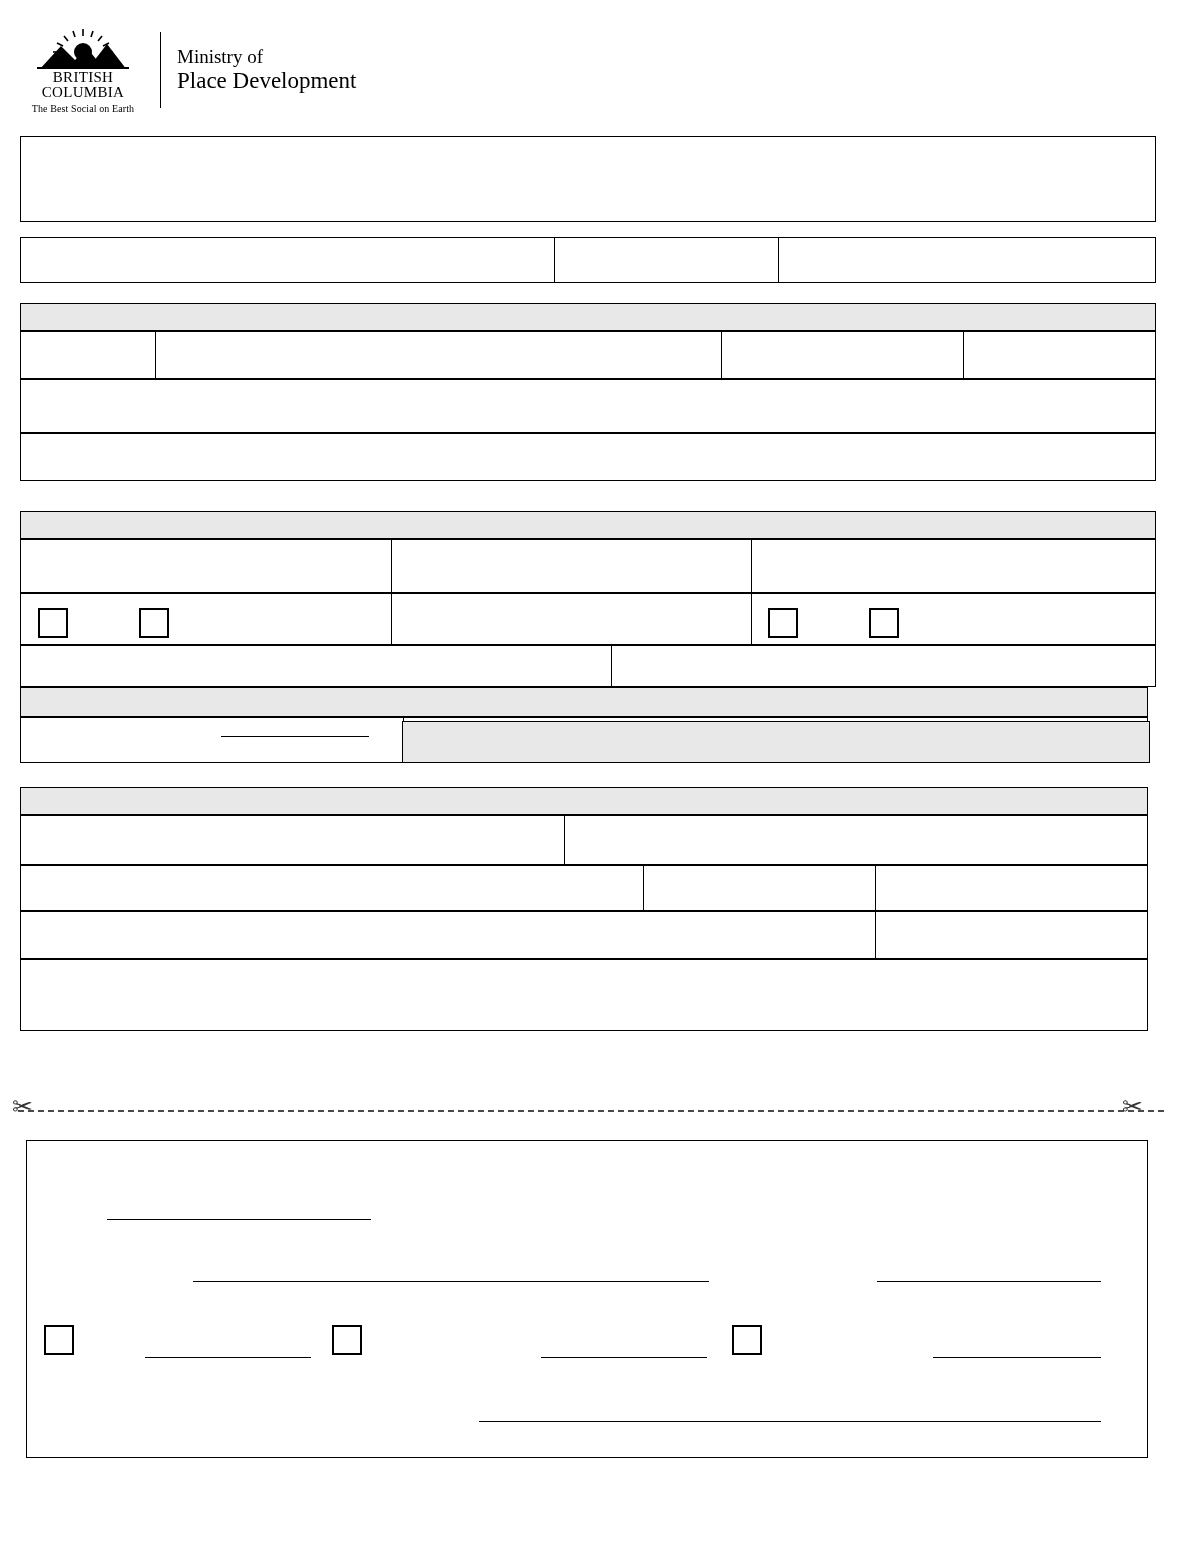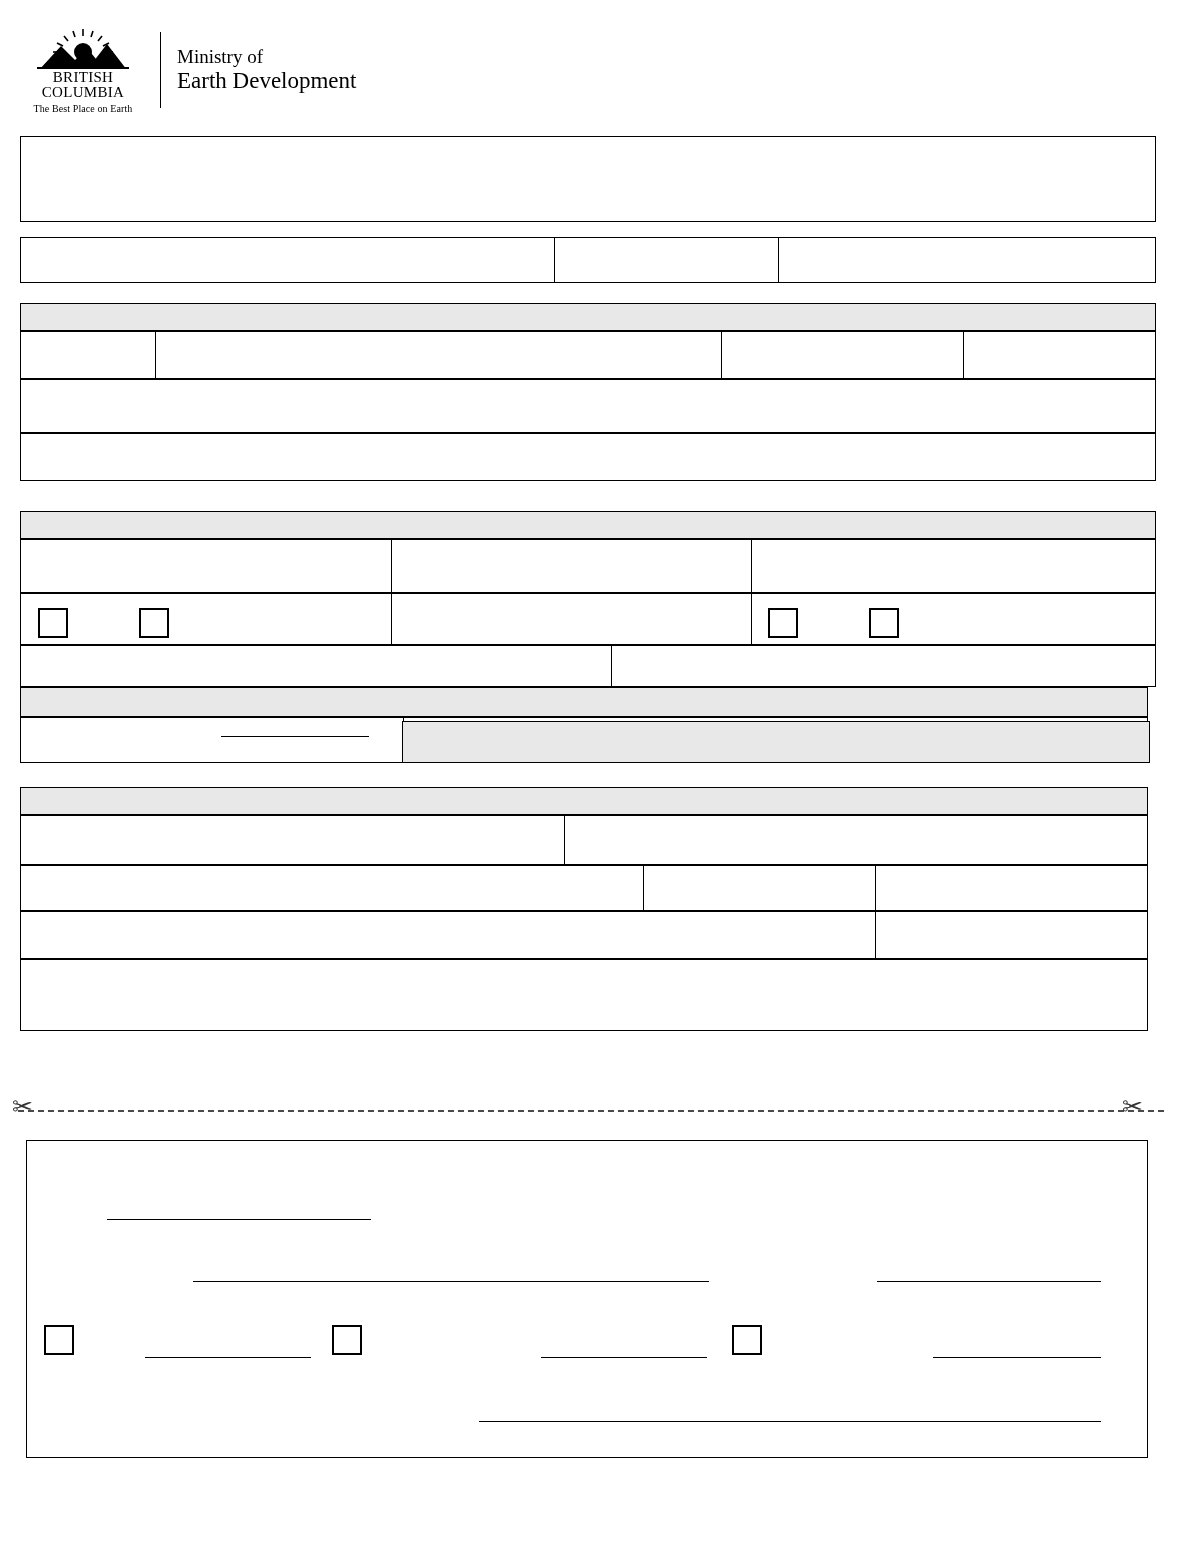--- a/index.html
+++ b/index.html
@@ -168,26 +168,26 @@
 
             <path d="M4 44 L26 20 L40 34 L52 22 L70 44 Z"></path>
             <path d="M52 44 L72 18 L92 44 Z"></path>
 
             <rect x="2" y="41" width="92" height="3"></rect>
           </g>
         </svg>
       </div>
       <div class="name">BRITISH</div>
       <div class="name">COLUMBIA</div>
-      <div class="tagline">The Best Place on Earth</div>
+      <div class="tagline">The Best Social on Earth</div>
     </div>
     <div class="divider-v"></div>
     <div class="ministry">
       <div class="line1">Ministry of</div>
-      <div class="line2">Earth Development</div>
+      <div class="line2">Place Development</div>
     </div>
   </div>
 
   <div class="box" style="left:20px; top:136px; width:1136px; height:86px;">
     <div class="txt" style="left:10px; top:8px;"></div>
   </div>
 
   <div class="box" style="left:20px; top:237px; width:1136px; height:46px;">
     <div class="vline" style="left:533px; top:0; height:44px;"></div>
     <div class="vline" style="left:757px; top:0; height:44px;"></div>

